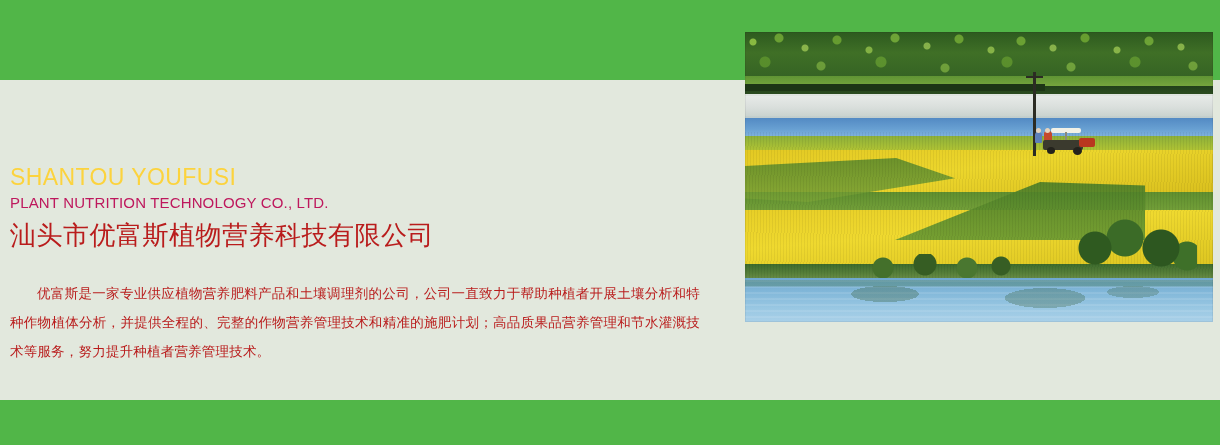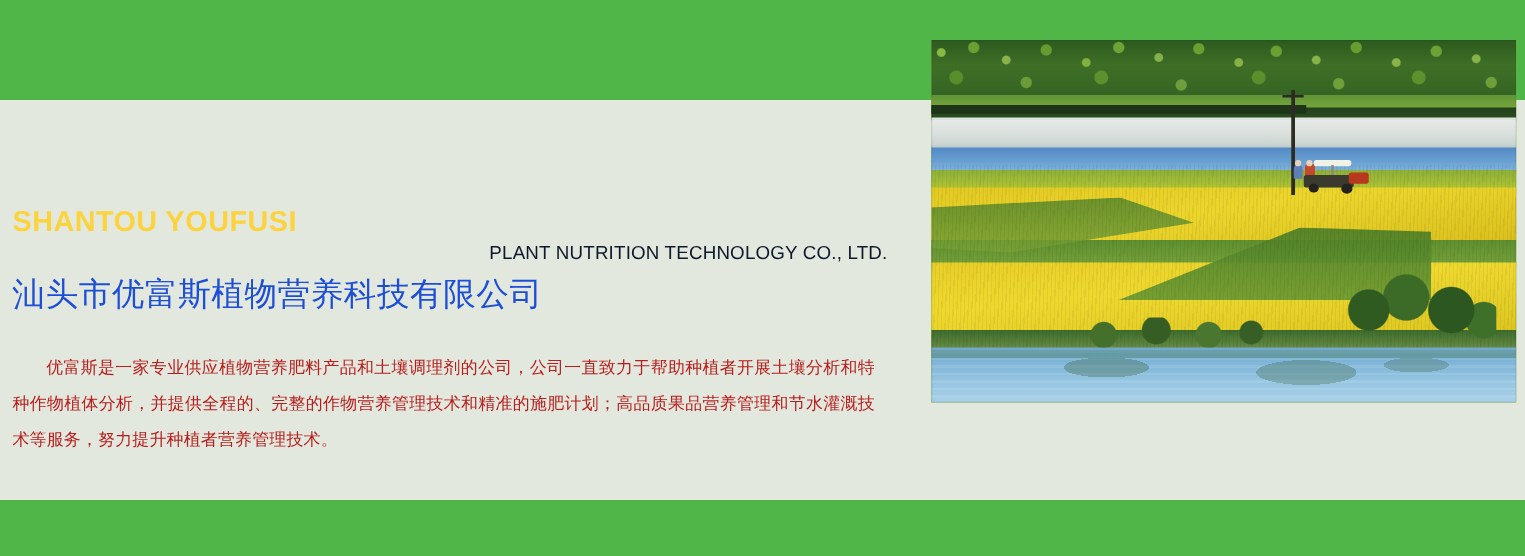--- a/index.html
+++ b/index.html
@@ -41,42 +41,41 @@
 
   
   .content {
     position: absolute;
     left: 10px;
     top: 163px;
     width: 700px;
   }
   .brand-en {
     font-size: 23px;
-    font-weight: bold;
+    font-weight: normal;
     letter-spacing: 0.4px;
     color: #fcd33d;
     line-height: 1.22;
     margin: 0;
     white-space: nowrap;
   }
   .brand-sub {
     font-size: 15px;
     font-weight: normal;
     letter-spacing: 0.15px;
-    color: #0f172a;
+    color: #be185d;
     line-height: 1.35;
     margin: 2px 0 0 0;
     white-space: nowrap;
-    text-align: right;
   }
   .brand-cn {
     font-size: 26px;
     font-weight: normal;
     letter-spacing: 0.5px;
-    color: #1d4ed8;
+    color: #b91c1c;
     line-height: 1.3;
     margin: 6px 0 2px 0;
     white-space: nowrap;
   }
   .about-text {
     margin: 26px 0 0 0;
     width: 690px;
     font-size: 13.5px;
     color: #b91c1c;
     line-height: 2.15;

